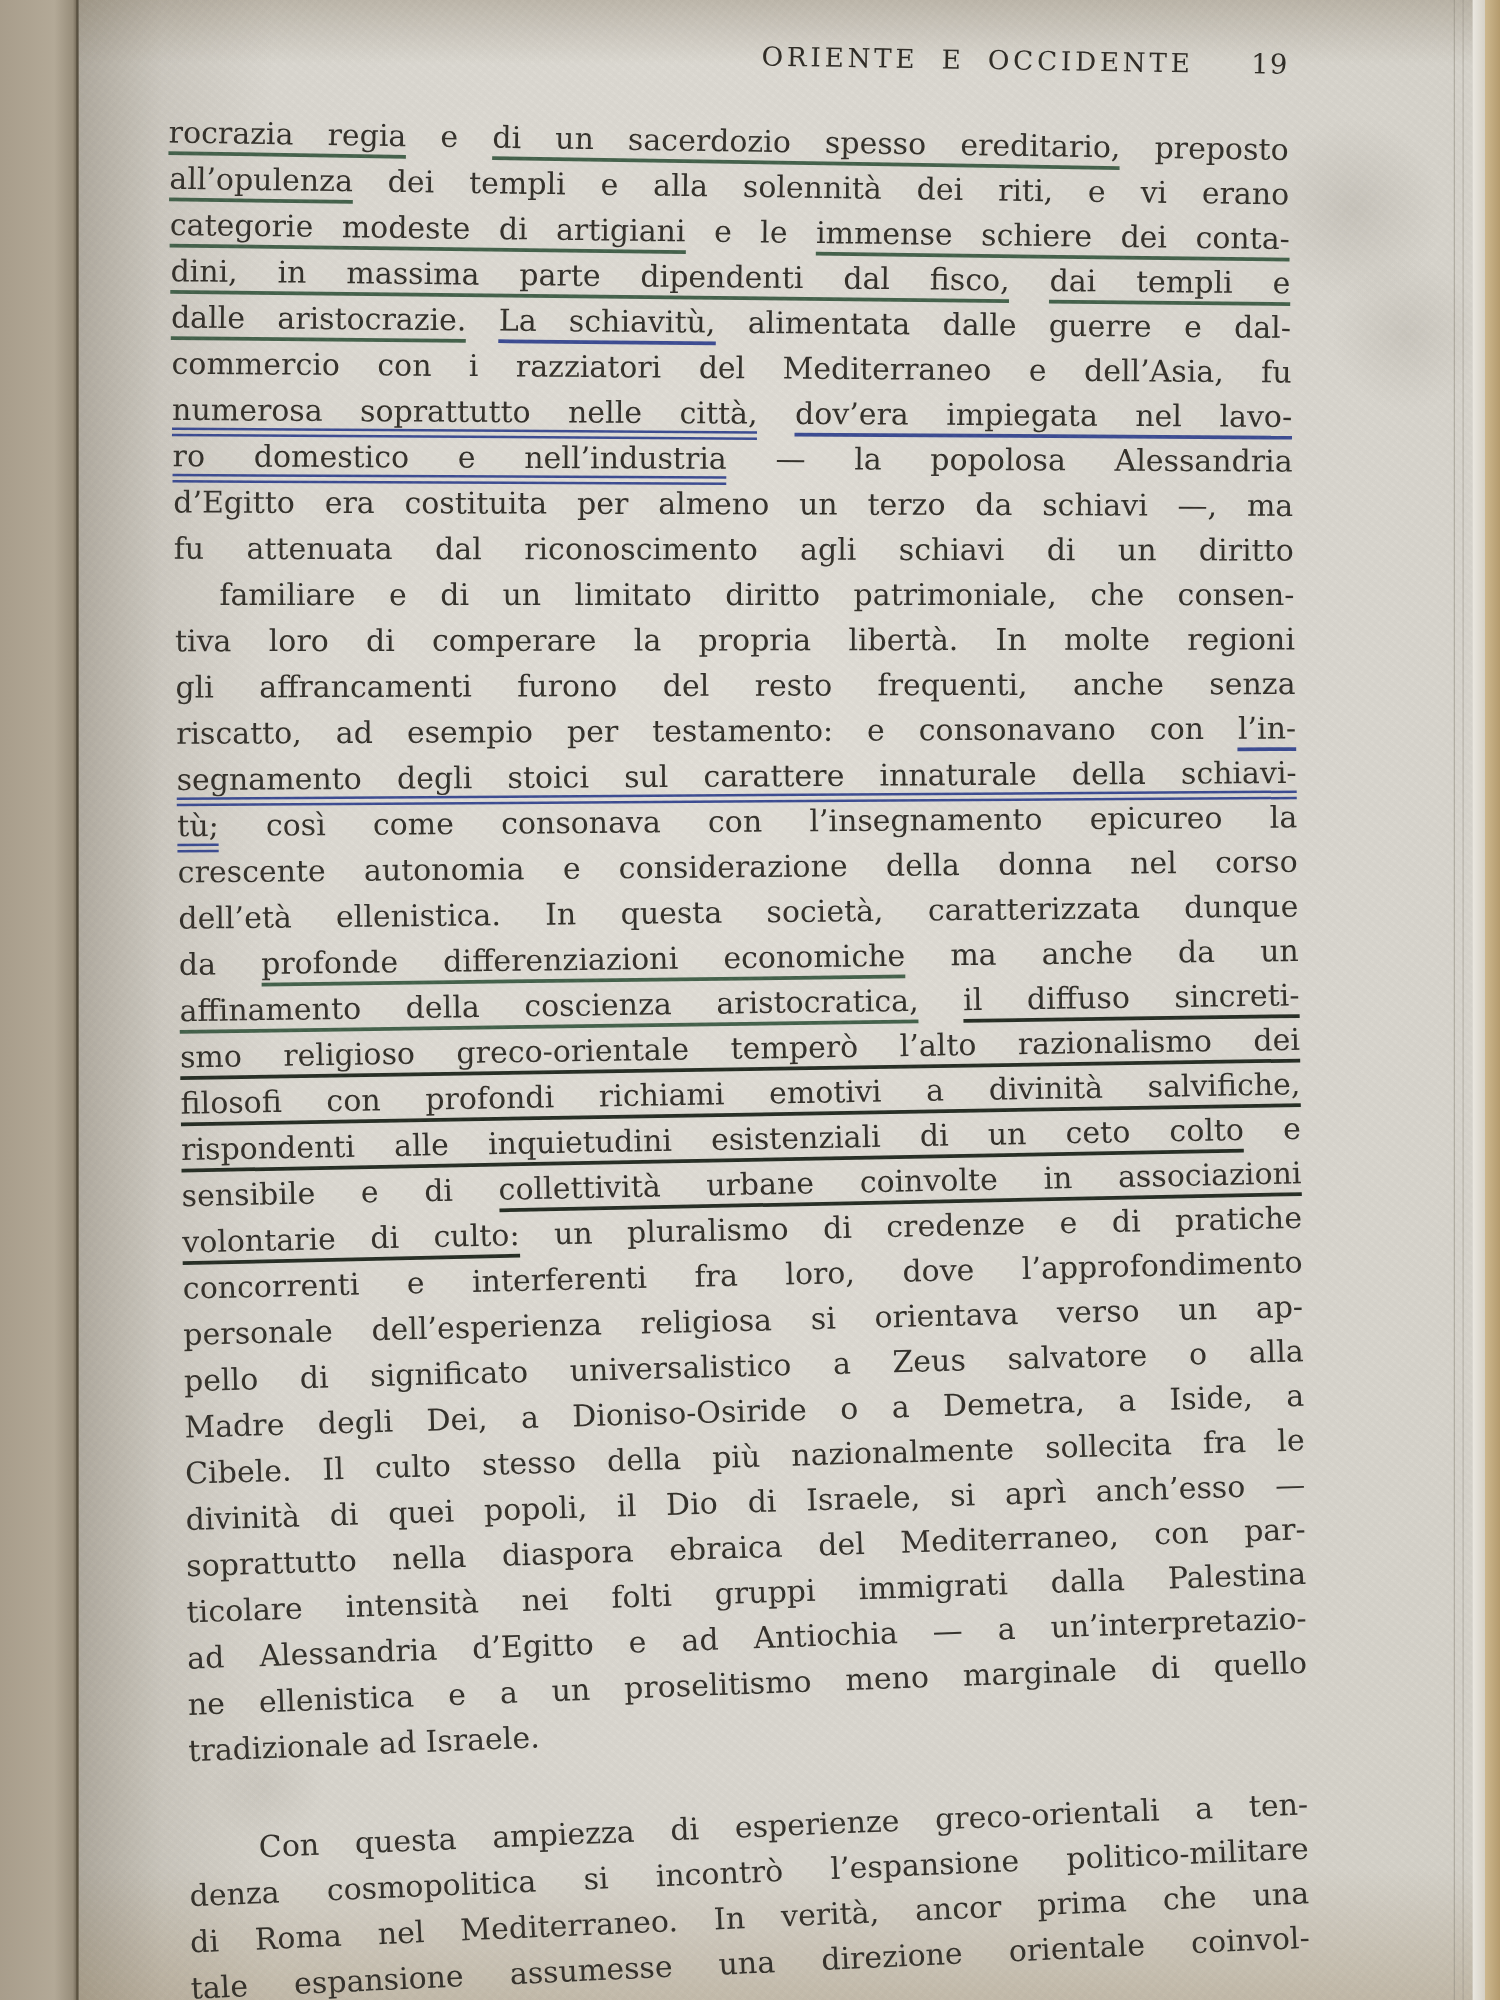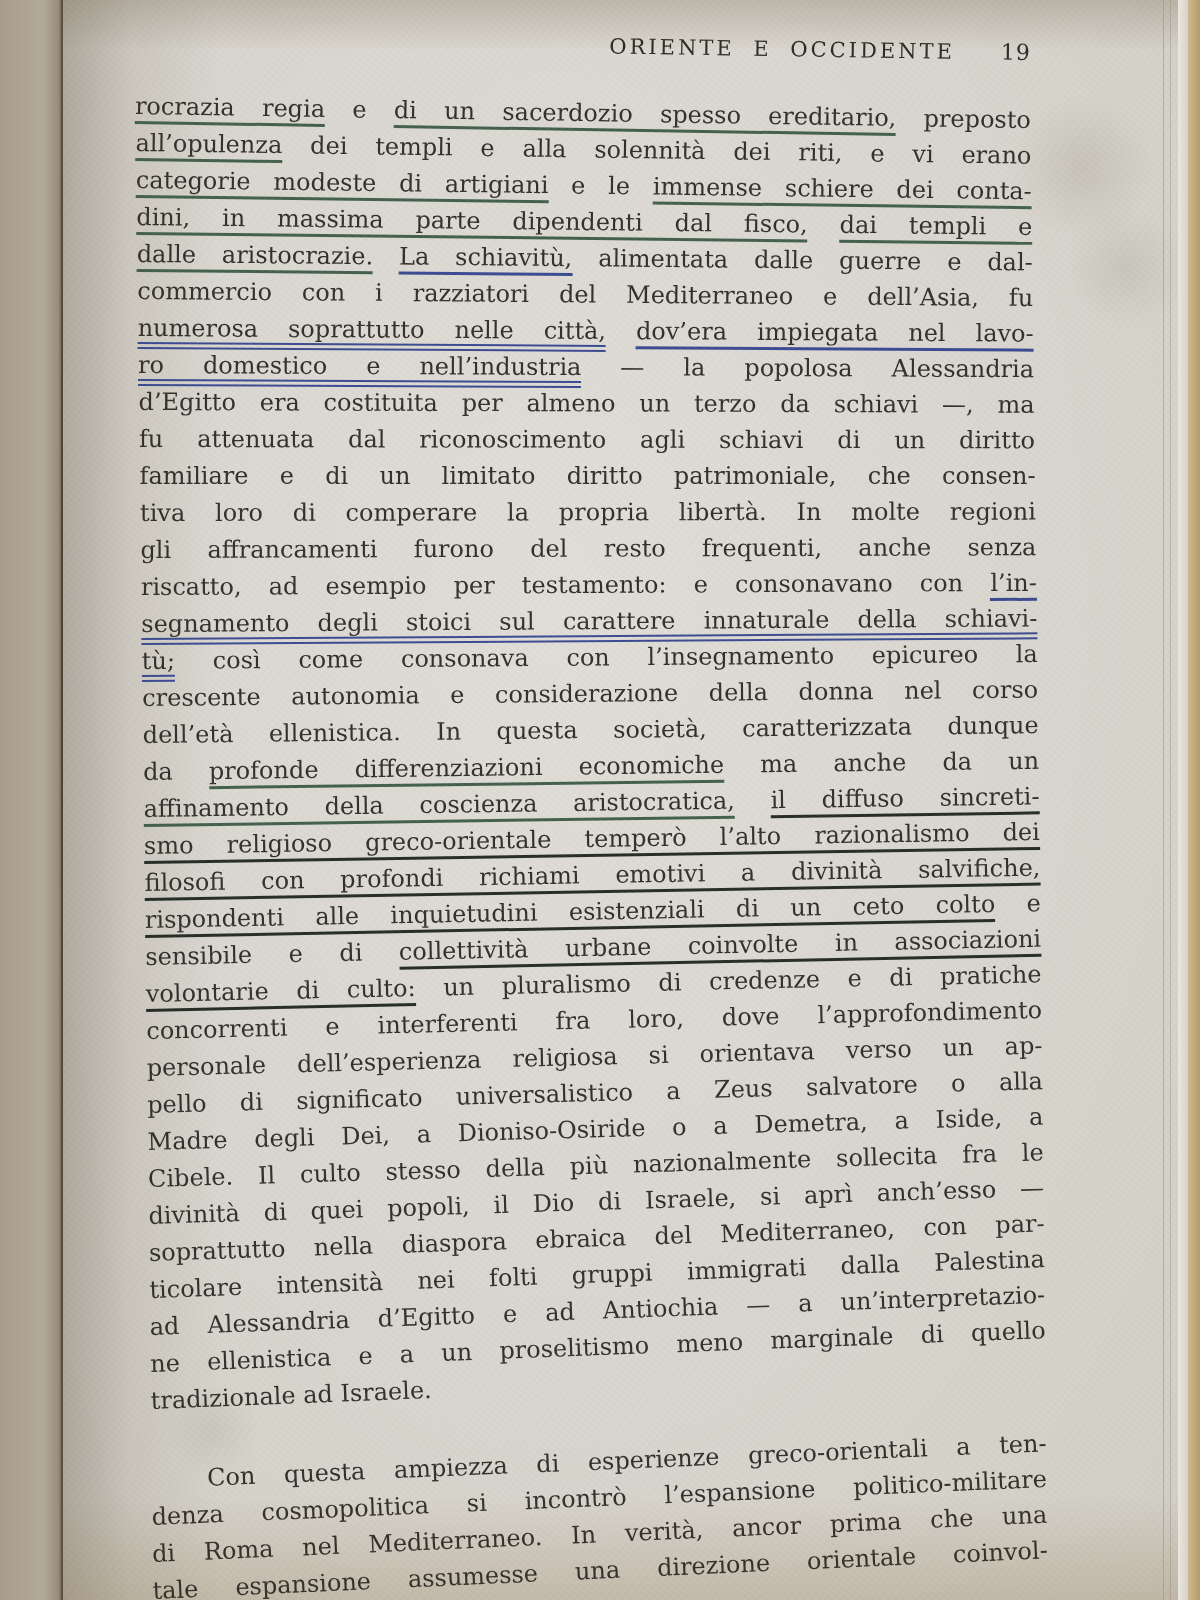--- a/index.html
+++ b/index.html
@@ -80,21 +80,21 @@
           <div class="line" style="transform: translateX(0px) rotate(0.9deg);"><span class="u u-g">rocrazia regia</span><span> e </span><span class="u u-g">di un sacerdozio spesso ereditario,</span><span> preposto</span></div>
           <div class="line" style="transform: translateX(0.5px) rotate(0.81deg);"><span class="u u-g">all’opulenza</span><span> dei templi e alla solennità dei riti, e vi erano</span></div>
           <div class="line" style="transform: translateX(0.9px) rotate(0.72deg);"><span class="u u-g">categorie modeste di artigiani</span><span> e le </span><span class="u u-g">immense schiere dei conta-</span></div>
           <div class="line" style="transform: translateX(1.4px) rotate(0.63deg);"><span class="u u-g">dini, in massima parte dipendenti dal fisco,</span><span> </span><span class="u u-g">dai templi e</span></div>
           <div class="line" style="transform: translateX(1.8px) rotate(0.54deg);"><span class="u u-g">dalle aristocrazie.</span><span> </span><span class="u u-b">La schiavitù,</span><span> alimentata dalle guerre e dal-</span></div>
           <div class="line" style="transform: translateX(2.3px) rotate(0.45deg);"><span>commercio con i razziatori del Mediterraneo e dell’Asia, fu</span></div>
           <div class="line" style="transform: translateX(2.7px) rotate(0.36deg);"><span class="u u-b dbl">numerosa soprattutto nelle città,</span><span> </span><span class="u u-b">dov’era impiegata nel lavo-</span></div>
           <div class="line" style="transform: translateX(3.1px) rotate(0.27deg);"><span class="u u-b dbl">ro domestico e nell’industria</span><span> — la popolosa Alessandria</span></div>
           <div class="line" style="transform: translateX(3.6px) rotate(0.18deg);"><span>d’Egitto era costituita per almeno un terzo da schiavi —, ma</span></div>
           <div class="line" style="transform: translateX(4px) rotate(0.09deg);"><span>fu attenuata dal riconoscimento agli schiavi di un diritto</span></div>
-          <div class="line" style="transform: translateX(4.5px) rotate(0deg);"><span>familiare e di un limitato diritto patrimoniale, che consen-</span></div>
+          <div class="line" style="transform: translateX(4.5px) rotate(0deg); margin-left: 36px;"><span>familiare e di un limitato diritto patrimoniale, che consen-</span></div>
           <div class="line" style="transform: translateX(5px) rotate(-0.09deg);"><span>tiva loro di comperare la propria libertà. In molte regioni</span></div>
           <div class="line" style="transform: translateX(5.4px) rotate(-0.18deg);"><span>gli affrancamenti furono del resto frequenti, anche senza</span></div>
           <div class="line" style="transform: translateX(5.9px) rotate(-0.27deg);"><span>riscatto, ad esempio per testamento: e consonavano con </span><span class="u u-b">l’in-</span></div>
           <div class="line" style="transform: translateX(6.3px) rotate(-0.36deg);"><span class="u u-b dbl">segnamento degli stoici sul carattere innaturale della schiavi-</span></div>
           <div class="line" style="transform: translateX(6.8px) rotate(-0.45deg);"><span class="u u-b dbl">tù;</span><span> così come consonava con l’insegnamento epicureo la</span></div>
           <div class="line" style="transform: translateX(7.2px) rotate(-0.54deg);"><span>crescente autonomia e considerazione della donna nel corso</span></div>
           <div class="line" style="transform: translateX(7.7px) rotate(-0.63deg);"><span>dell’età ellenistica. In questa società, caratterizzata dunque</span></div>
           <div class="line" style="transform: translateX(8.1px) rotate(-0.72deg);"><span>da </span><span class="u u-g">profonde differenziazioni economiche</span><span> ma anche da un</span></div>
           <div class="line" style="transform: translateX(8.6px) rotate(-0.81deg);"><span class="u u-g">affinamento della coscienza aristocratica,</span><span> </span><span class="u u-d">il diffuso sincreti-</span></div>
           <div class="line" style="transform: translateX(9px) rotate(-0.9deg);"><span class="u u-d">smo religioso greco-orientale temperò l’alto razionalismo dei</span></div>

